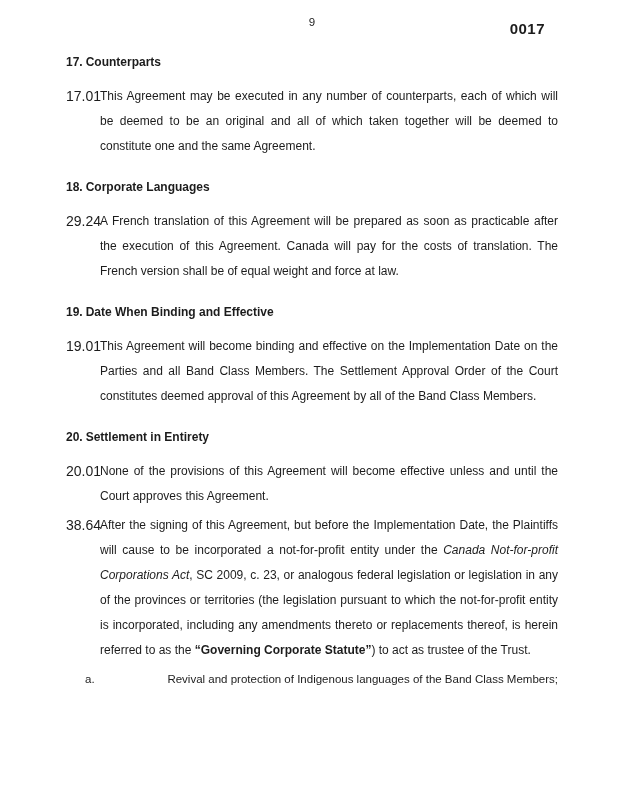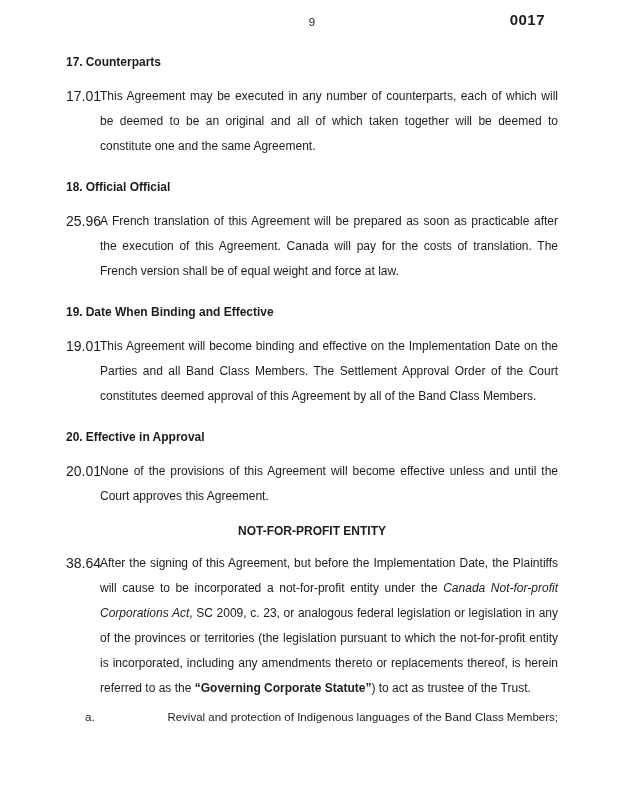--- a/index.html
+++ b/index.html
@@ -26,21 +26,21 @@
   .page-num {
     position: absolute;
     left: 50%;
     top: 8px;
     transform: translateX(-50%);
     font-size: 11.5px;
   }
   .stamp {
     position: absolute;
     right: 13px;
-    top: 3px;
+    top: 12px;
     font-size: 15px;
     font-weight: 700;
     letter-spacing: 0.5px;
   }
   .sec-heading {
     margin: 20px 0 14px 0;
     font-size: 12px;
     line-height: 16px;
     font-weight: 700;
   }
@@ -102,44 +102,43 @@
 
   <div class="section">
     <h2 class="sec-heading"><span class="sec-num">17.</span><span class="sec-title">Counterparts</span></h2>
     <div class="clause">
       <span class="cl-num">17.01</span>
       <p class="cl-text">This Agreement may be executed in any number of counterparts, each of which will be deemed to be an original and all of which taken together will be deemed to constitute one and the same Agreement.</p>
     </div>
   </div>
 
   <div class="section">
-    <h2 class="sec-heading"><span class="sec-num">18.</span><span class="sec-title">Official Official</span></h2>
+    <h2 class="sec-heading"><span class="sec-num">18.</span><span class="sec-title">Corporate Languages</span></h2>
     <div class="clause">
-      <span class="cl-num">25.96</span>
+      <span class="cl-num">29.24</span>
       <p class="cl-text">A French translation of this Agreement will be prepared as soon as practicable after the execution of this Agreement. Canada will pay for the costs of translation. The French version shall be of equal weight and force at law.</p>
     </div>
   </div>
 
   <div class="section">
     <h2 class="sec-heading"><span class="sec-num">19.</span><span class="sec-title">Date When Binding and Effective</span></h2>
     <div class="clause">
       <span class="cl-num">19.01</span>
       <p class="cl-text">This Agreement will become binding and effective on the Implementation Date on the Parties and all Band Class Members. The Settlement Approval Order of the Court constitutes deemed approval of this Agreement by all of the Band Class Members.</p>
     </div>
   </div>
 
   <div class="section">
-    <h2 class="sec-heading"><span class="sec-num">20.</span><span class="sec-title">Effective in Approval</span></h2>
+    <h2 class="sec-heading"><span class="sec-num">20.</span><span class="sec-title">Settlement in Entirety</span></h2>
     <div class="clause">
       <span class="cl-num">20.01</span>
       <p class="cl-text">None of the provisions of this Agreement will become effective unless and until the Court approves this Agreement.</p>
     </div>
   </div>
 
-  <h2 class="part-heading">NOT-FOR-PROFIT ENTITY</h2>
 
   <div class="section">
 
     <div class="clause">
       <span class="cl-num">38.64</span>
       <p class="cl-text"><span>After the signing of this Agreement, but before the Implementation Date, the Plaintiffs will cause to be incorporated a not-for-profit entity under the </span><span class="italic">Canada Not-for-profit Corporations Act</span><span>, SC 2009, c. 23, or analogous federal legislation or legislation in any of the provinces or territories (the legislation pursuant to which the not-for-profit entity is incorporated, including any amendments thereto or replacements thereof, is herein referred to as the </span><span class="bold">“Governing Corporate Statute”</span><span>)  to act as trustee of the Trust.</span></p>
     </div>
 
 
 

